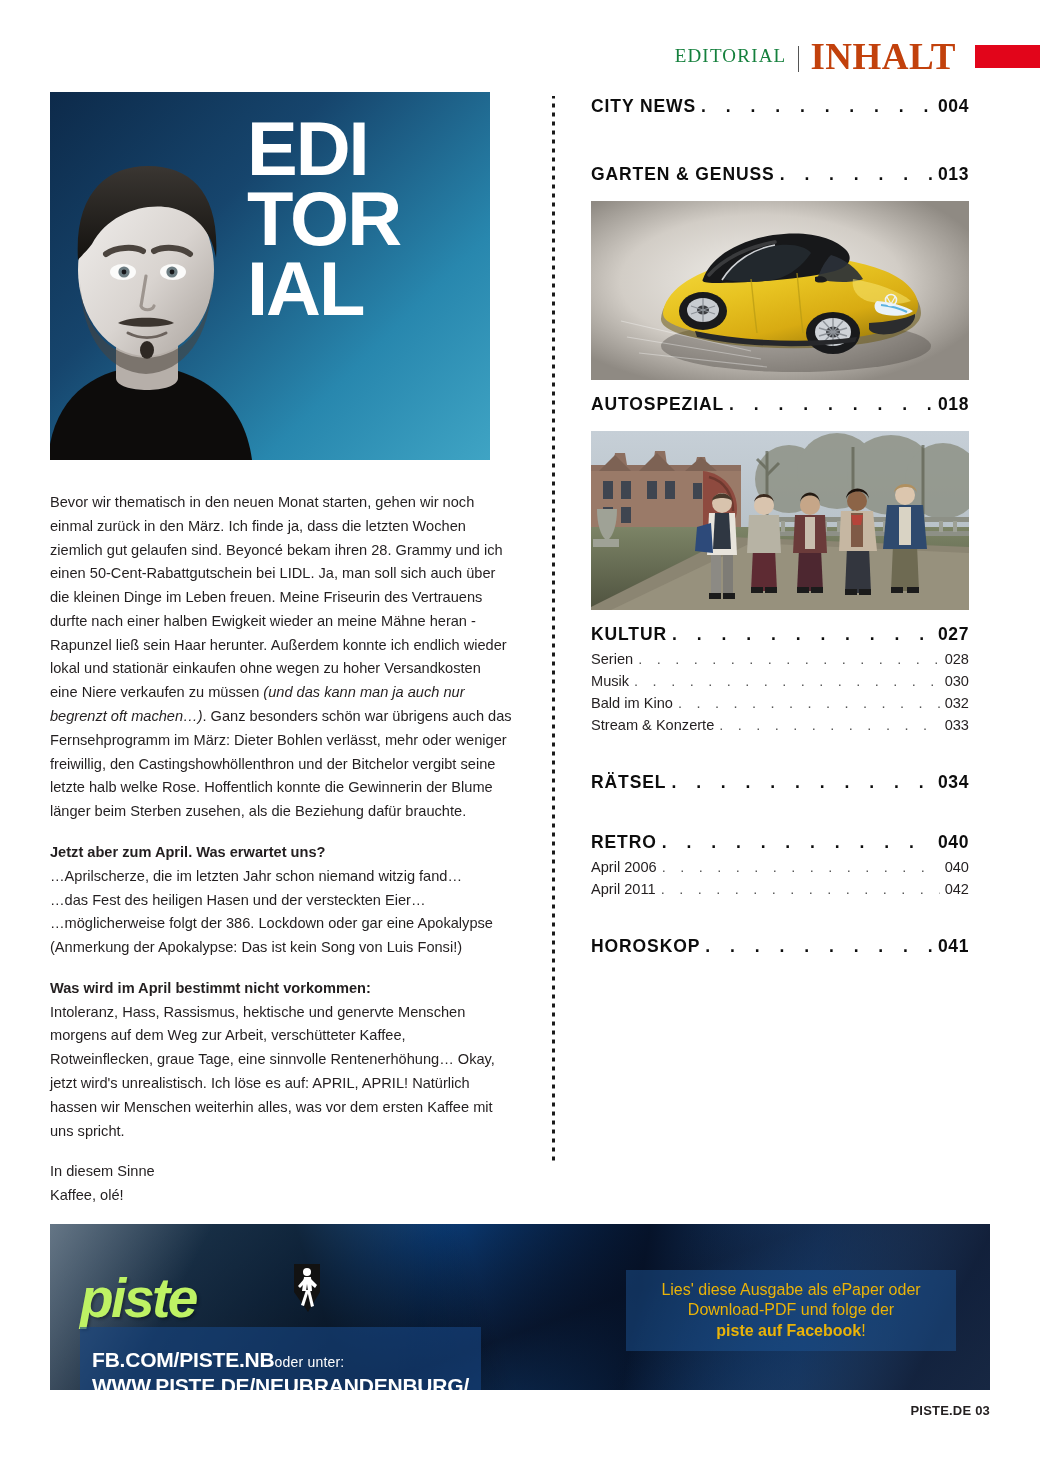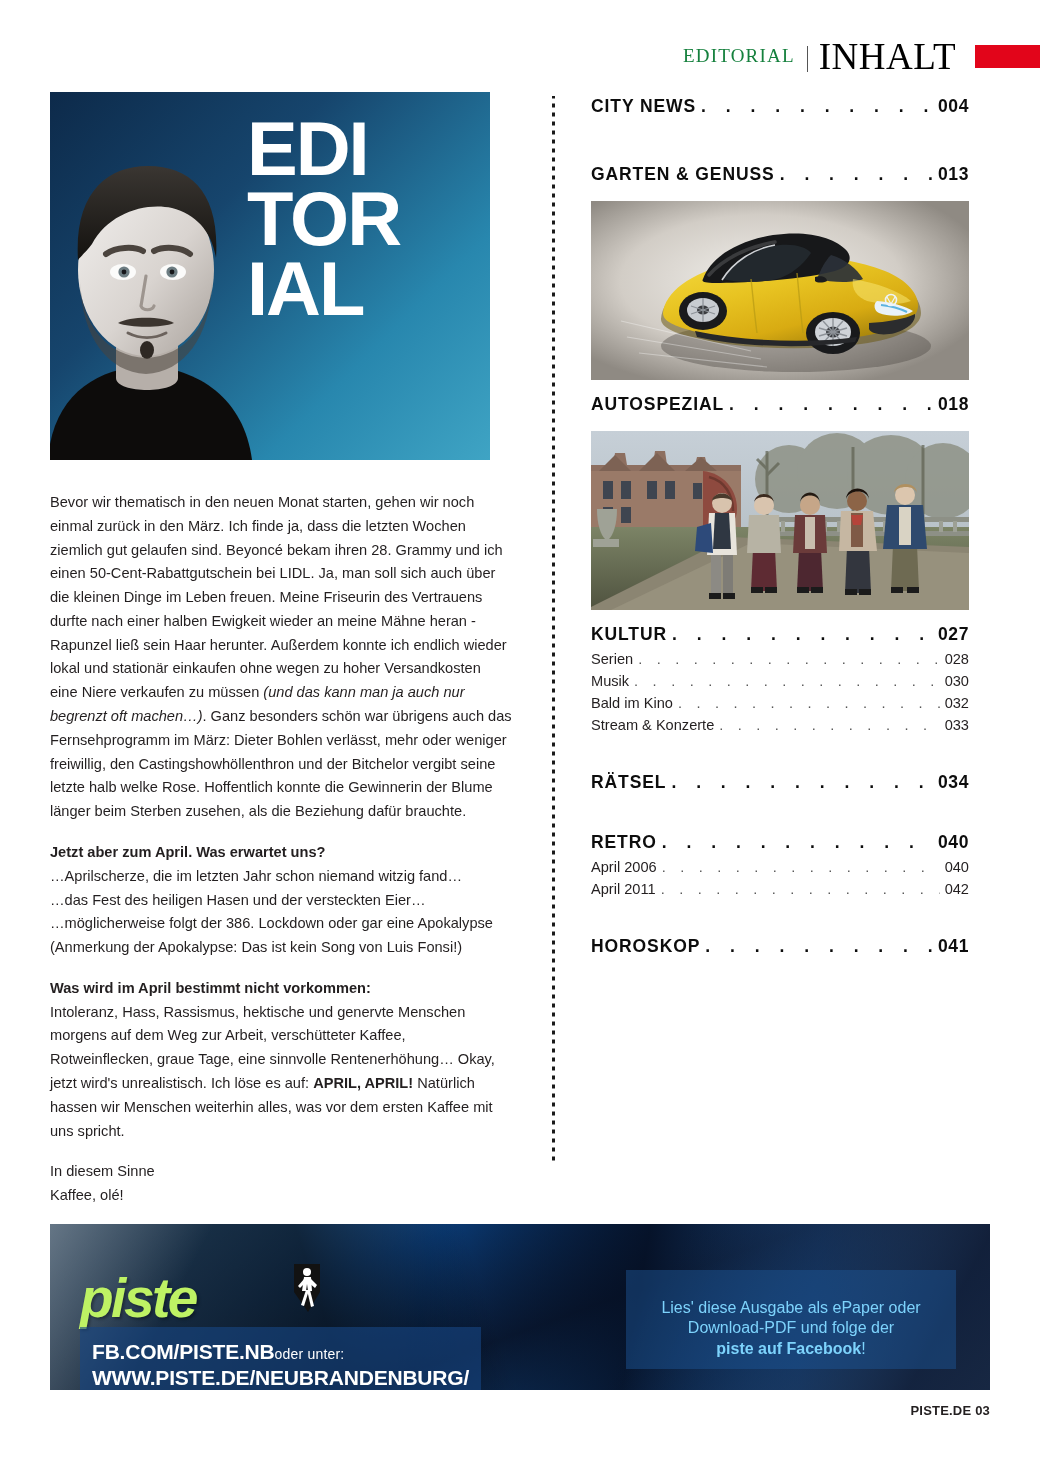--- a/index.html
+++ b/index.html
@@ -38,22 +38,22 @@
     height: 26px;
     background: #555;
     margin: 0 11px 0 12px;
     position: relative;
     top: 3px;
   }
   #header .inhalt {
     font-family: "Liberation Serif", serif;
     font-size: 37px;
     letter-spacing: 0.5px;
-    color: #000000;
-    font-weight: 400;
+    color: #c2410c;
+    font-weight: 700;
     line-height: 1;
   }
   #header .redblock {
     width: 65px;
     height: 23px;
     background: #e2051a;
     margin-left: 19px;
   }
 
   
@@ -96,21 +96,21 @@
   #edit-body {
     margin-top: 31px;
     width: 462px;
     font-size: 14.6px;
     line-height: 1.63;
     color: #231f20;
     font-family: "Liberation Sans", sans-serif;
   }
   #edit-body p { margin-bottom: 17px; }
   #edit-body p:last-child { margin-bottom: 0; }
-  #edit-body .b { font-weight: bold; }
+  #edit-body .b { font-weight: normal; }
   #edit-body .i { font-style: italic; }
   .tight { margin-bottom: 0 !important; }
   .lead-head { font-weight: bold; text-align: right; }
 
   #signature {
     margin-top: 10px;
     margin-left: 62px;
     width: 180px;
     height: 72px;
   }
@@ -236,21 +236,21 @@
     left: 240px;
     top: 38px;
     width: 34px;
     height: 54px;
   }
   #ad .url-box {
     position: absolute;
     left: 30px;
     top: 103px;
     background: rgba(22,70,130,.62);
-    padding: 12px 12px 7px 12px;
+    padding: 20px 12px 7px 12px;
   }
   #ad .url-line {
     color: #ffffff;
     font-weight: bold;
     font-size: 21px;
     letter-spacing: -0.2px;
     line-height: 1.24;
     white-space: nowrap;
   }
   #ad .url-line .small {
@@ -269,24 +269,24 @@
   }
   #ad .follow-title {
     color: #ffffff;
     font-weight: bold;
     font-size: 25px;
     letter-spacing: -0.3px;
     line-height: 1.1;
     white-space: nowrap;
   }
   #ad .follow-sub {
-    color: #7dd3fc;
+    color: #eab308;
     font-size: 16px;
     line-height: 1.28;
-    margin-top: 20px;
+    margin-top: 2px;
   }
   #ad .follow-sub .bold { font-weight: bold; }
 
   
   #footer {
     position: absolute;
     right: 50px;
     top: 1403px;
     font-size: 13px;
     color: #231f20;

